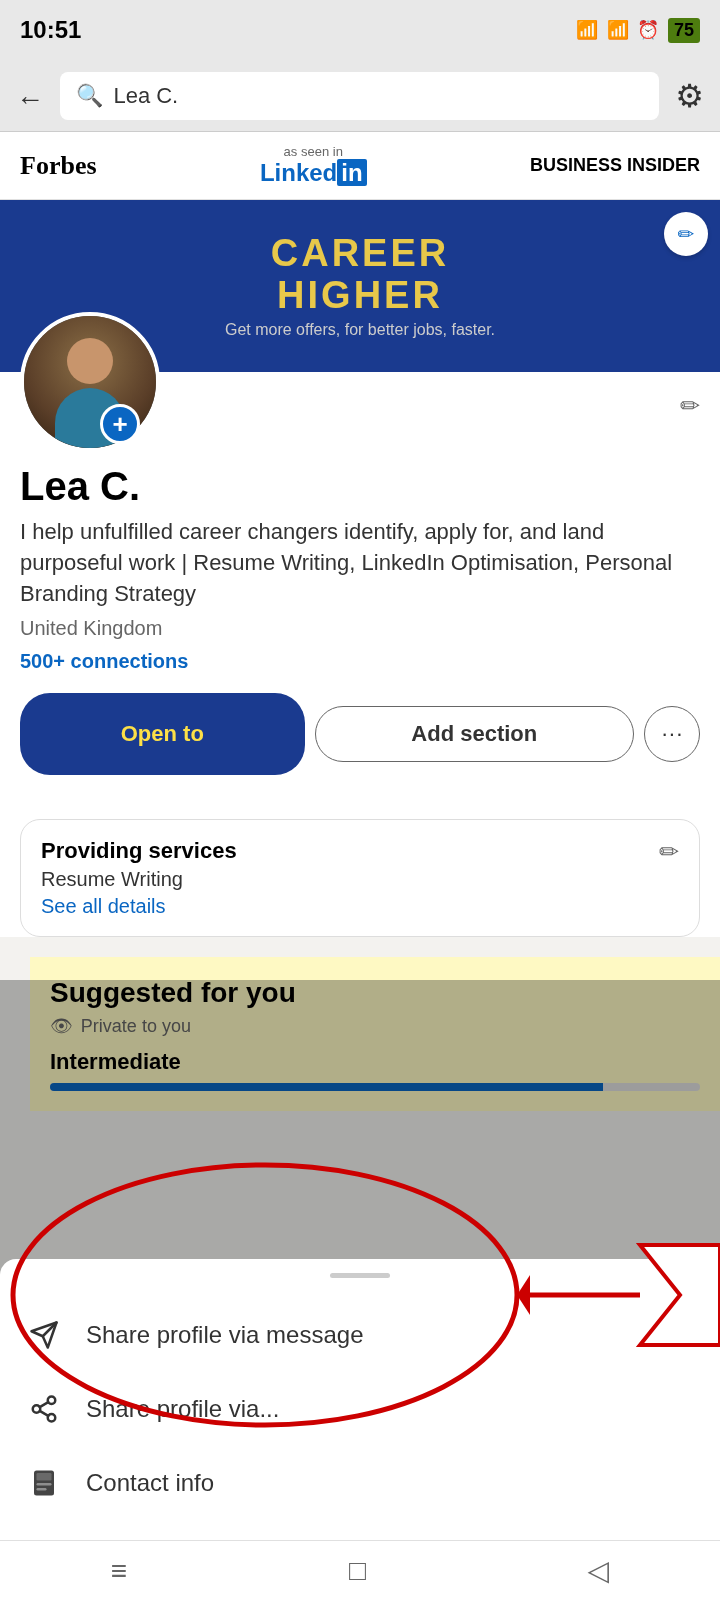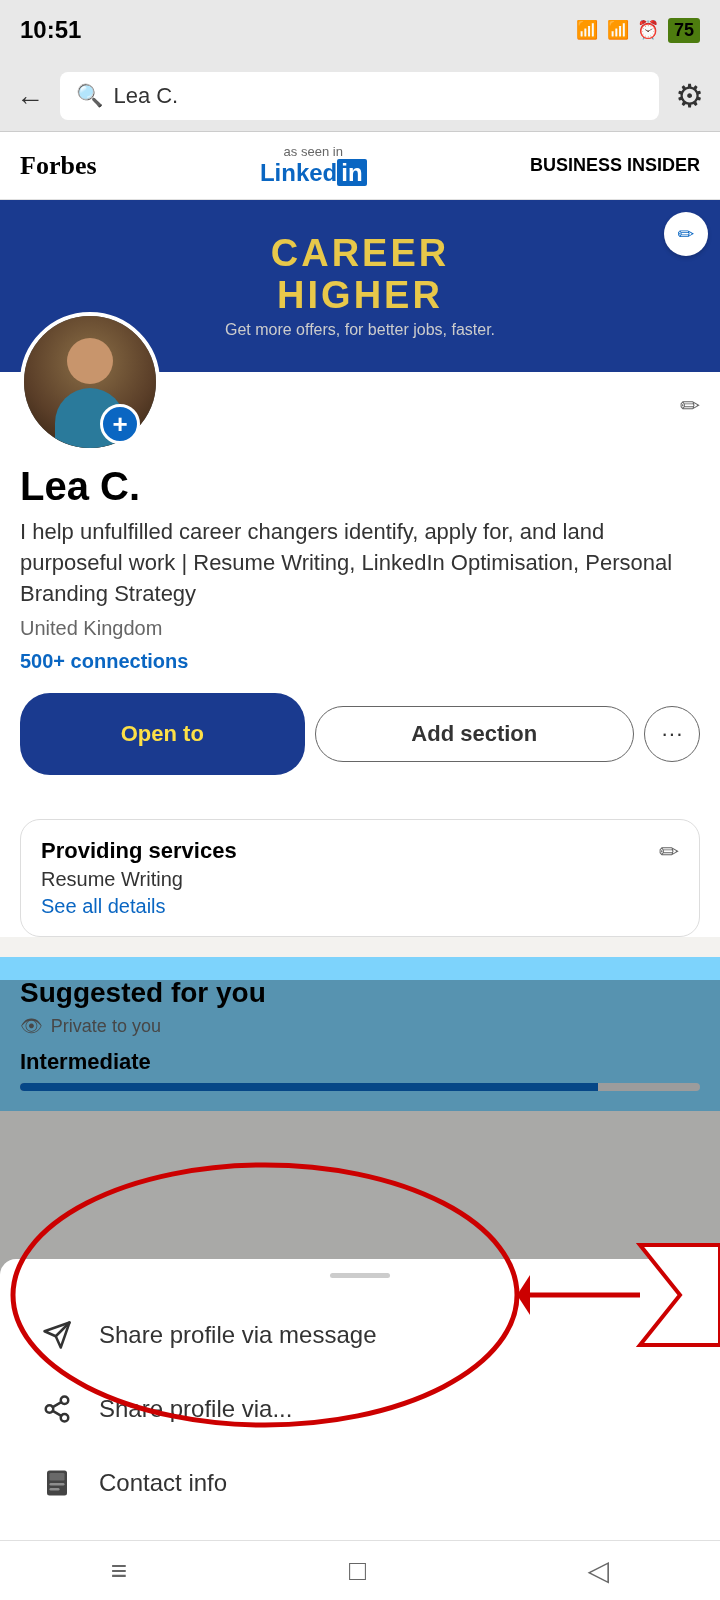--- a/index.html
+++ b/index.html
@@ -330,23 +330,24 @@
       color: #0a66c2;
     }
     .services-edit {
       color: #666;
       font-size: 24px;
       cursor: pointer;
     }
 
     
     .suggested-section {
-      background: #7dd3fc;
+      background: #fef9c3;
       padding: 20px;
       margin-bottom: 8px;
+      margin-left: 30px;
     }
     .suggested-title {
       font-size: 28px;
       font-weight: 700;
       color: #000;
       margin-bottom: 6px;
     }
     .suggested-privacy {
       display: flex;
       align-items: center;
@@ -397,21 +398,21 @@
       width: 60px;
       height: 5px;
       background: #ccc;
       border-radius: 3px;
       margin: 14px auto 20px;
     }
     .bottom-sheet-item {
       display: flex;
       align-items: center;
       gap: 24px;
-      padding: 22px 39px;
+      padding: 22px 26px;
       cursor: pointer;
       position: relative;
     }
     .bottom-sheet-icon {
       font-size: 30px;
       color: #333;
       width: 36px;
       display: flex;
       align-items: center;
       justify-content: center;

